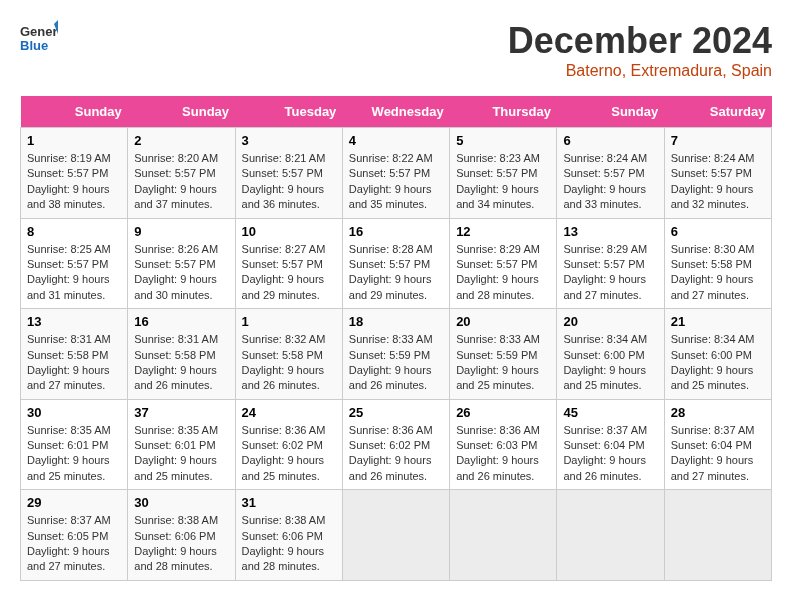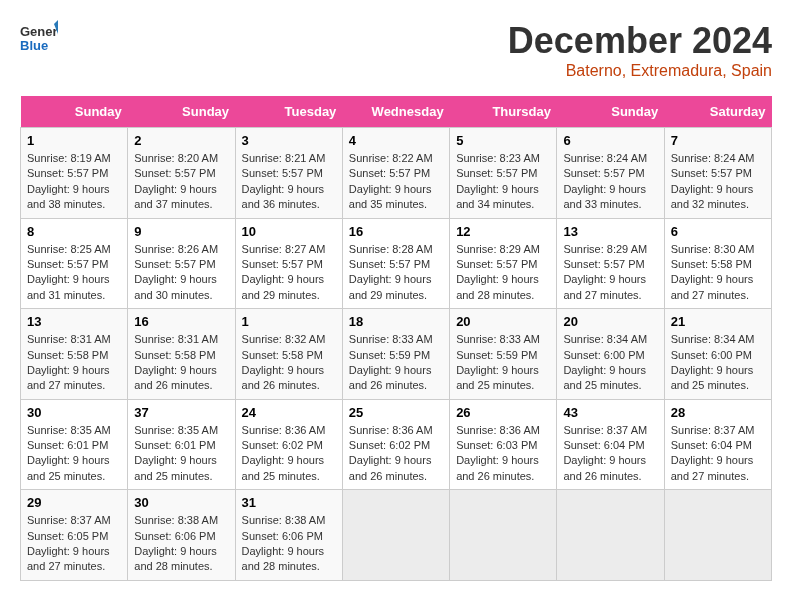--- a/index.html
+++ b/index.html
@@ -311,21 +311,21 @@
         </td>
         <td>
           <span class="day-number">26</span>
           <div class="day-info">
             Sunrise: 8:36 AM<br>
             Sunset: 6:03 PM<br>
             Daylight: 9 hours and 26 minutes.
           </div>
         </td>
         <td>
-          <span class="day-number">43</span>
+          <span class="day-number">45</span>
           <div class="day-info">
             Sunrise: 8:37 AM<br>
             Sunset: 6:04 PM<br>
             Daylight: 9 hours and 26 minutes.
           </div>
         </td>
         <td>
           <span class="day-number">28</span>
           <div class="day-info">
             Sunrise: 8:37 AM<br>

